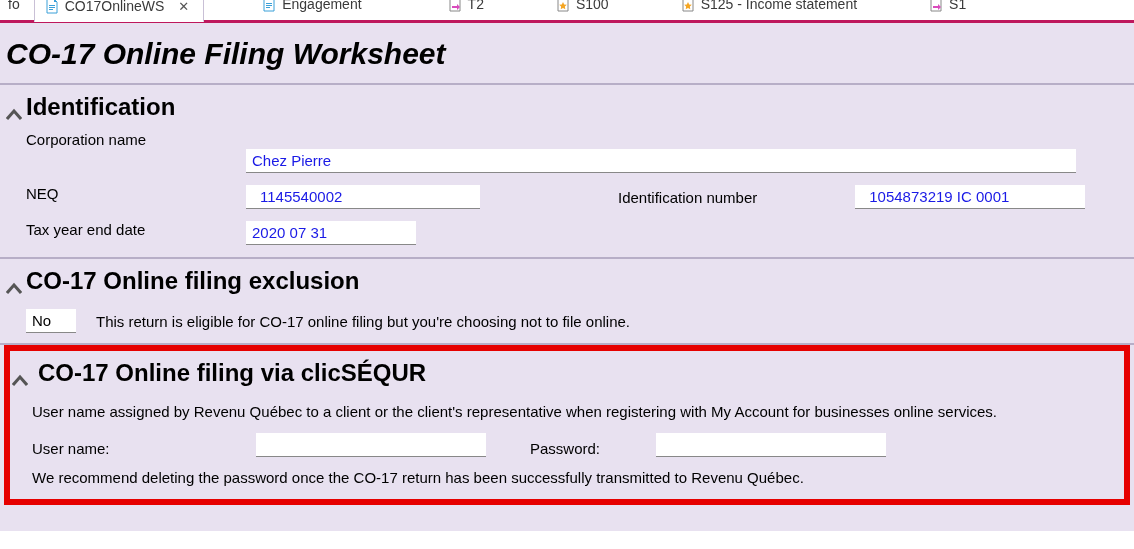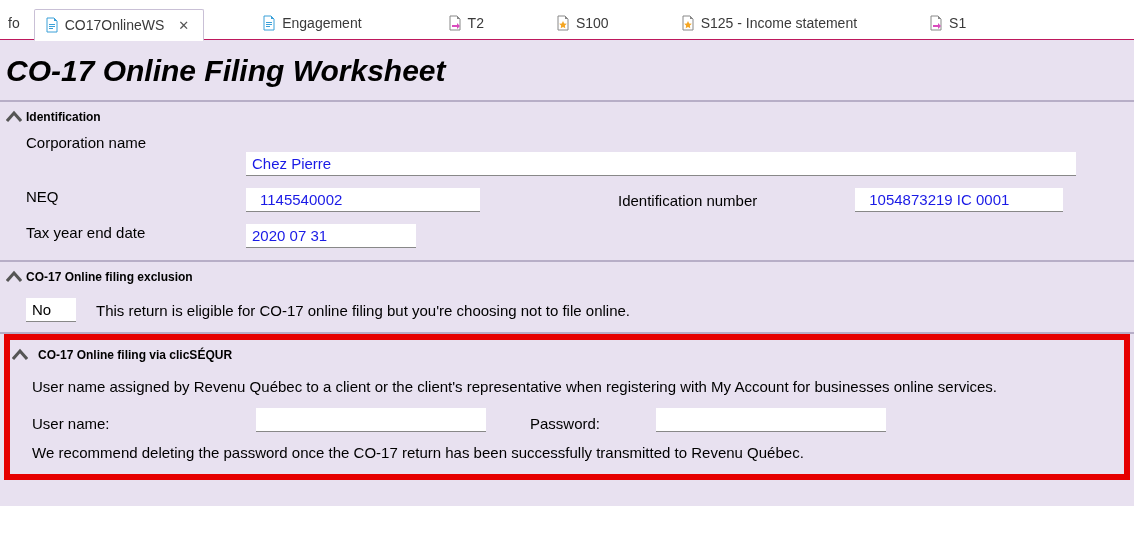--- a/index.html
+++ b/index.html
@@ -11,22 +11,22 @@
     width: 1134px;
     overflow: hidden;
   }
 
   
   .tab-strip {
     display: flex;
     align-items: flex-end;
     background: #fff;
     padding-left: 4px;
-    height: 40px;
-    border-bottom: 1px solid #be185d;
+    height: 23px;
+    border-bottom: 3px solid #be185d;
   }
   .tab {
     display: flex;
     align-items: center;
     gap: 6px;
     height: 32px;
     padding: 0 14px 0 10px;
     font-size: 14px;
     color: #3a3a3a;
     white-space: nowrap;
@@ -69,21 +69,21 @@
     border: none;
     border-top: 2px solid #b7aec7;
     margin: 0;
   }
   .section-header {
     display: flex;
     align-items: center;
     gap: 4px;
     padding: 8px 1px 10px 6px;
     font-weight: 700;
-    font-size: 12px;
+    font-size: 24px;
     cursor: pointer;
   }
   .chev { width: 16px; height: 14px; flex: 0 0 16px; }
 
   .grid {
     display: grid;
     grid-template-columns: 220px 1fr;
     row-gap: 12px;
     padding: 0 12px 12px 26px;
     font-size: 15px;
@@ -254,21 +254,21 @@
     <div class="row2">
       <span class="wrap-flag">
         <span class="flagmark">❚</span>
         <input class="field-input flag w-med" value="1145540002" style="">
       </span>
       <span style="flex:0 0 90px"></span>
       <span>Identification number</span>
       <span style="flex:0 0 50px"></span>
       <span class="wrap-flag">
         <span class="flagmark">❚</span>
-        <input class="field-input flag" style="width: 208px;" value="1054873219 IC 0001">
+        <input class="field-input flag" style="width: 230px;" value="1054873219 IC 0001">
       </span>
     </div>
 
     <div>Tax year end date</div>
     <div>
       <input class="field-input w-date" value="2020 07 31" style="">
     </div>
   </div>
 
   <hr class="section-hr">

